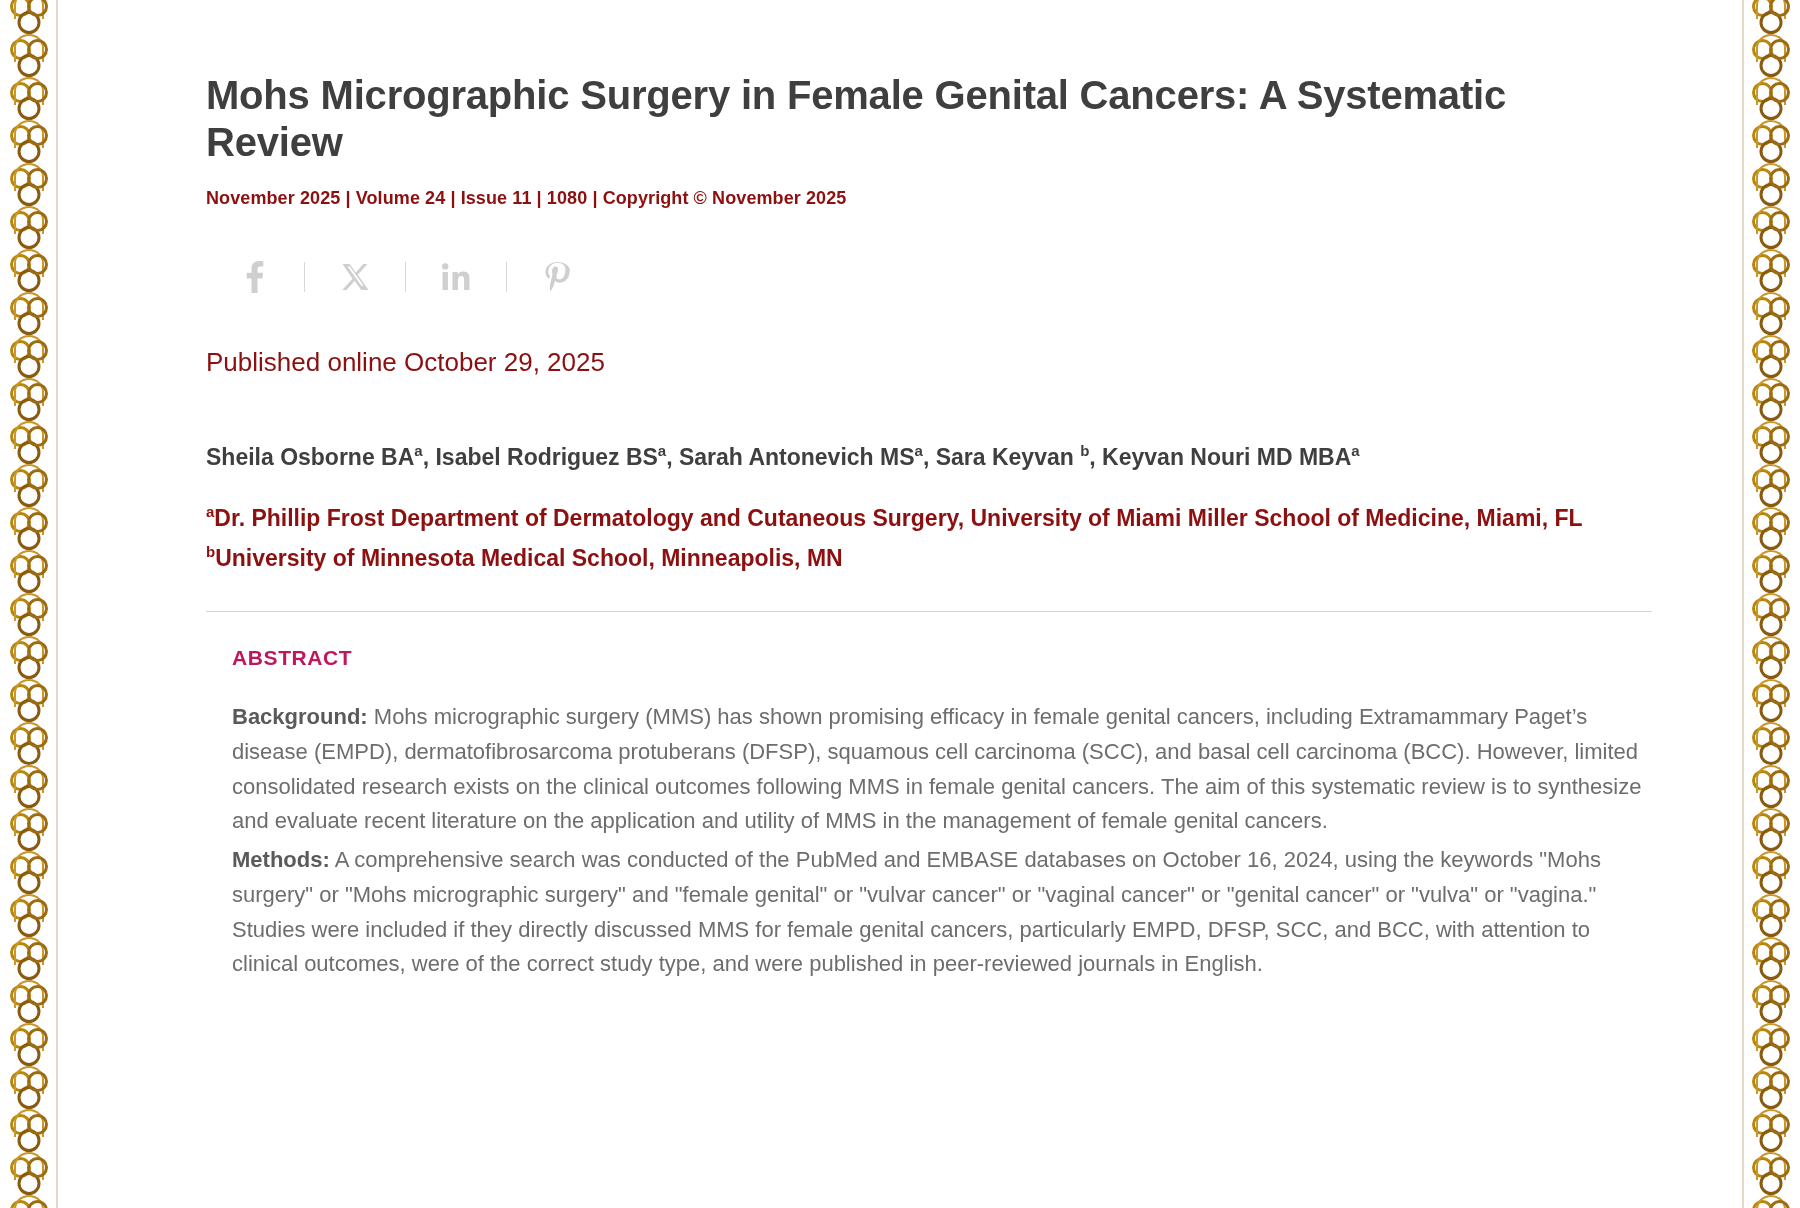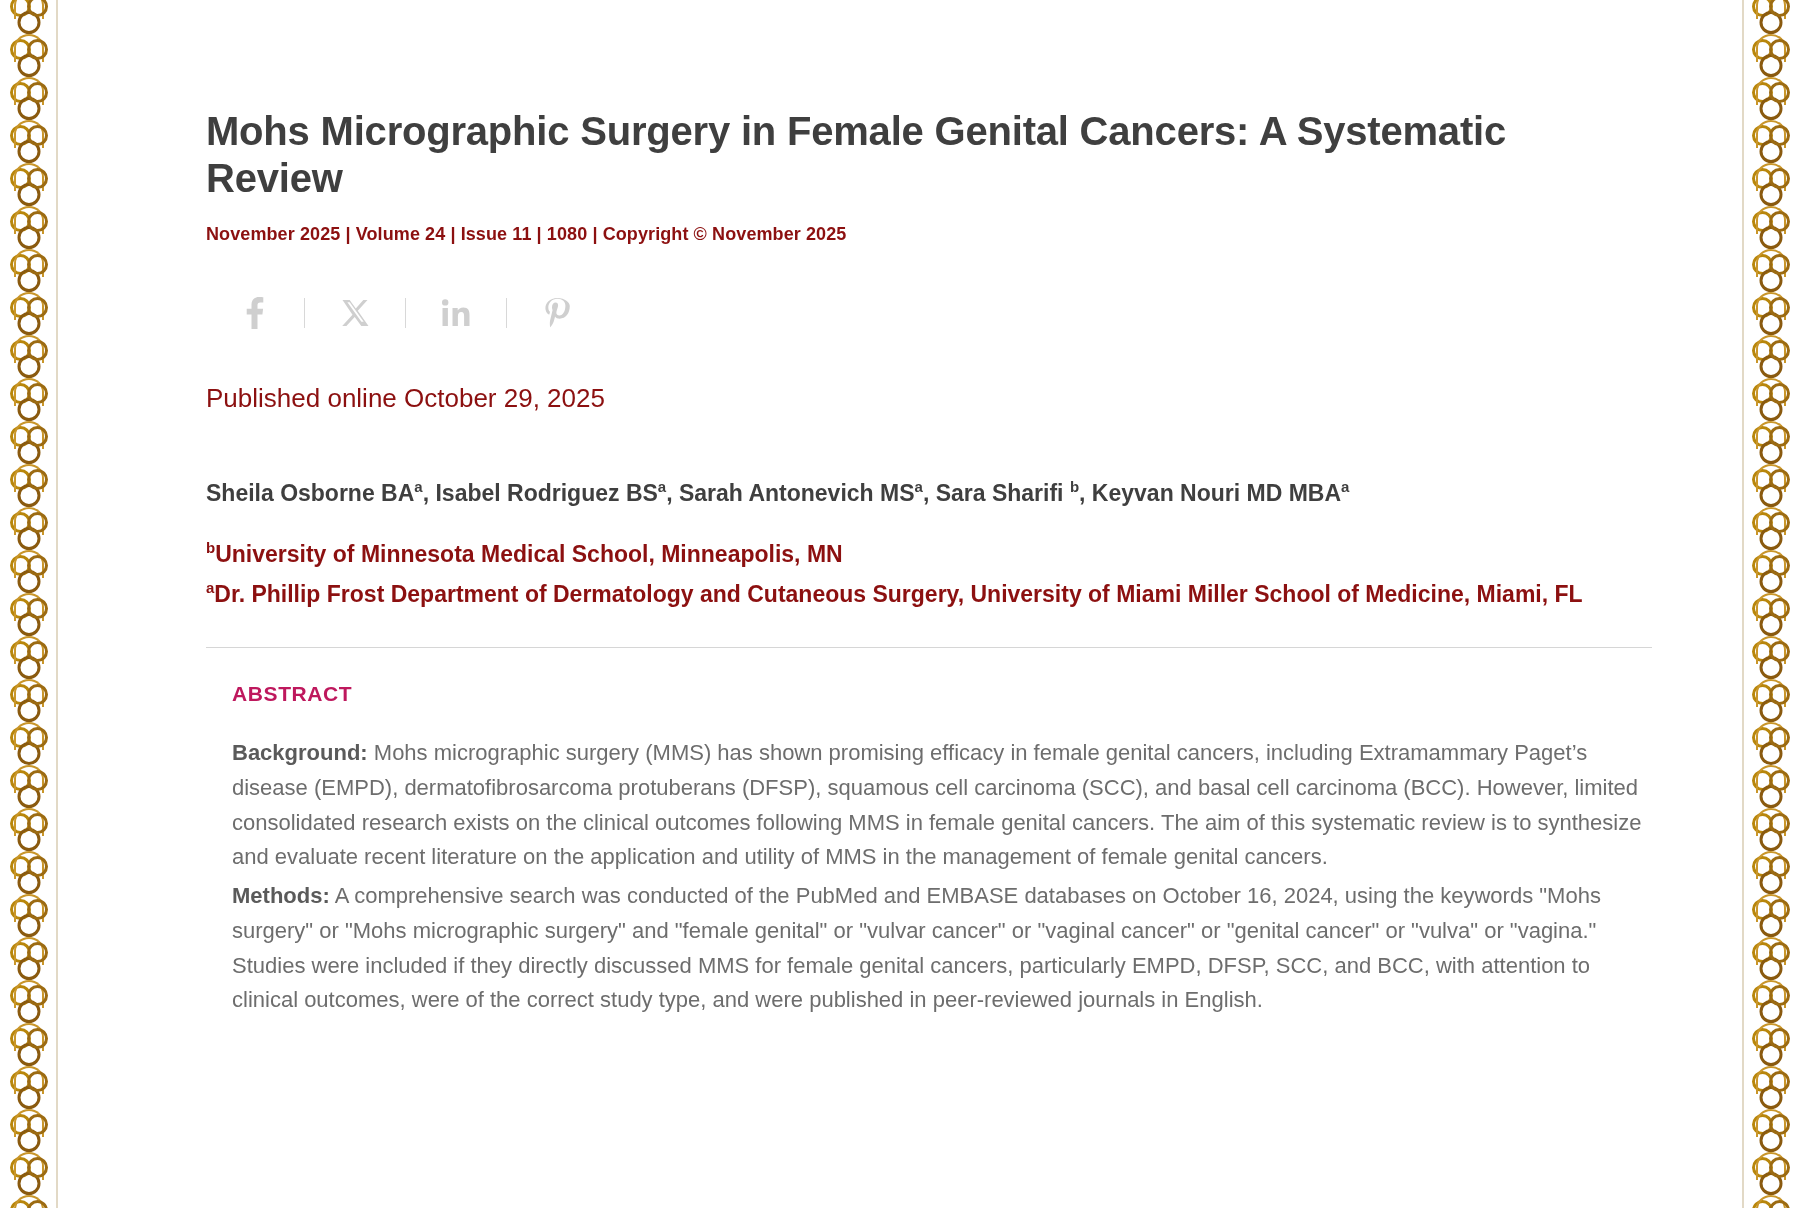--- a/index.html
+++ b/index.html
@@ -97,21 +97,21 @@
     top: 0;
     width: 1684px;
     height: 1208px;
     background: #fff;
     box-sizing: border-box;
     padding: 0 90px 0 148px;
   }
 
   .article-title {
     margin: 0;
-    padding-top: 108px;
+    padding-top: 72px;
     font-size: 40px;
     line-height: 1.18;
     font-weight: bold;
     color: #3f3f3f;
     letter-spacing: -0.2px;
   }
 
   .issue-line {
     margin-top: 22px;
     font-size: 18px;
@@ -478,26 +478,26 @@
     <div class="social-btn">
       <svg width="30" height="32" viewBox="0 0 30 32" aria-hidden="true">
         <path d="M15.4 1C7.6 1 3.4 6.1 3.4 11.2c0 2.4 1.3 5.3 3.4 6.3.3.2.5.1.6-.3l.5-2c.1-.3 0-.4-.2-.6-1-1.1-1.4-2.6-1.4-4.1 0-4.6 3.5-8.7 9.2-8.7 5 0 7.9 3 7.9 7 0 5.3-2.4 9.7-6 9.7-2 0-3.4-1.6-3-3.6.6-2.4 1.7-4.9 1.7-6.6 0-1.5-.8-2.8-2.5-2.8-2 0-3.6 2-3.6 4.7 0 1.7.6 2.9.6 2.9l-2.4 10c-.7 2.9-.1 6.5-.1 6.9 0 .2.3.3.4.1.2-.2 2.5-3 3.3-5.8l1.3-4.9c.7 1.3 2.6 2.3 4.6 2.3 6 0 10.1-5.4 10.1-12.6C27.8 5.6 23 1 15.4 1z" fill="#cfcfcf"></path>
       </svg>
     </div>
   </div>
 
   <div class="published">Published online October 29, 2025</div>
 
   <div class="authors">
-    <span>Sheila Osborne BA</span><sup>a</sup><span>, Isabel Rodriguez BS</span><sup>a</sup><span>, Sarah Antonevich MS</span><sup>a</sup><span>, Sara Sharifi </span><sup>b</sup><span>, Keyvan Nouri MD MBA</span><sup>a</sup>
+    <span>Sheila Osborne BA</span><sup>a</sup><span>, Isabel Rodriguez BS</span><sup>a</sup><span>, Sarah Antonevich MS</span><sup>a</sup><span>, Sara Keyvan </span><sup>b</sup><span>, Keyvan Nouri MD MBA</span><sup>a</sup>
   </div>
 
   <div class="affiliations">
+    <div class="affil-line"><sup>a</sup><span>Dr. Phillip Frost Department of Dermatology and Cutaneous Surgery, University of Miami Miller School of Medicine, Miami, FL</span></div>
     <div class="affil-line"><sup>b</sup><span>University of Minnesota Medical School, Minneapolis, MN</span></div>
-    <div class="affil-line"><sup>a</sup><span>Dr. Phillip Frost Department of Dermatology and Cutaneous Surgery, University of Miami Miller School of Medicine, Miami, FL</span></div>
   </div>
 
   <div class="divider"></div>
 
   <div class="abstract-wrap">
     <div class="abstract-heading">ABSTRACT</div>
     <div class="abstract-body">
       <p><span class="lead">Background:</span><span> Mohs micrographic surgery (MMS) has shown promising efficacy in female genital cancers, including Extramammary Paget’s disease (EMPD), dermatofibrosarcoma protuberans (DFSP), squamous cell carcinoma (SCC), and basal cell carcinoma (BCC). However, limited consolidated research exists on the clinical outcomes following MMS in female genital cancers. The aim of this systematic review is to synthesize and evaluate recent literature on the application and utility of MMS in the management of female genital cancers.</span></p>
       <p><span class="lead">Methods:</span><span> A comprehensive search was conducted of the PubMed and EMBASE databases on October 16, 2024, using the keywords "Mohs surgery" or "Mohs micrographic surgery" and "female genital" or "vulvar cancer" or "vaginal cancer" or "genital cancer" or "vulva" or "vagina." Studies were included if they directly discussed MMS for female genital cancers, particularly EMPD, DFSP, SCC, and BCC, with attention to clinical outcomes, were of the correct study type, and were published in peer-reviewed journals in English.</span></p>
     </div>

